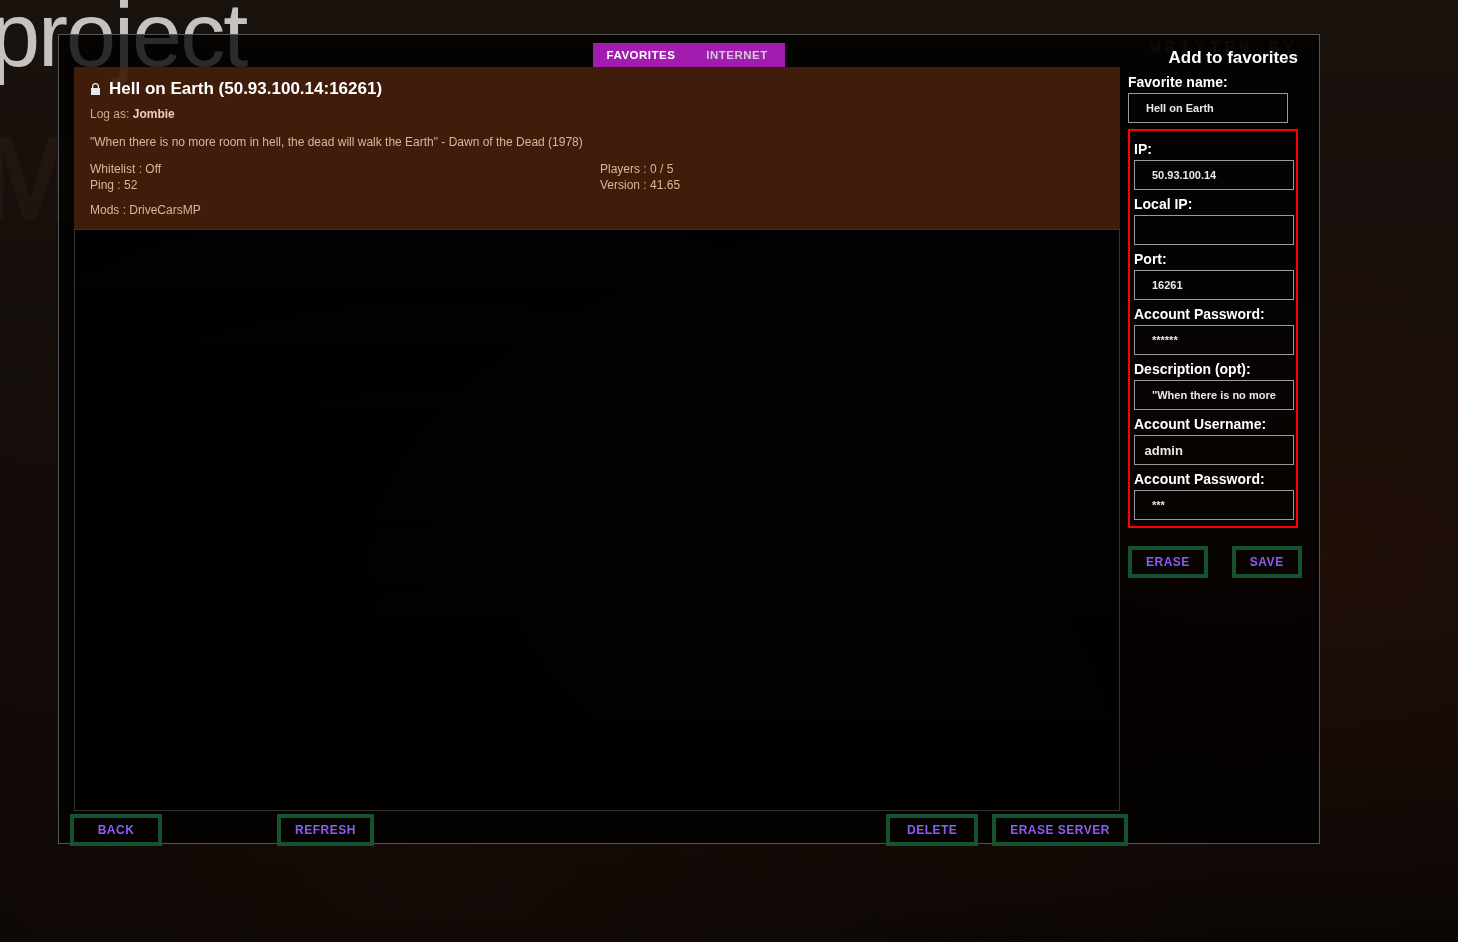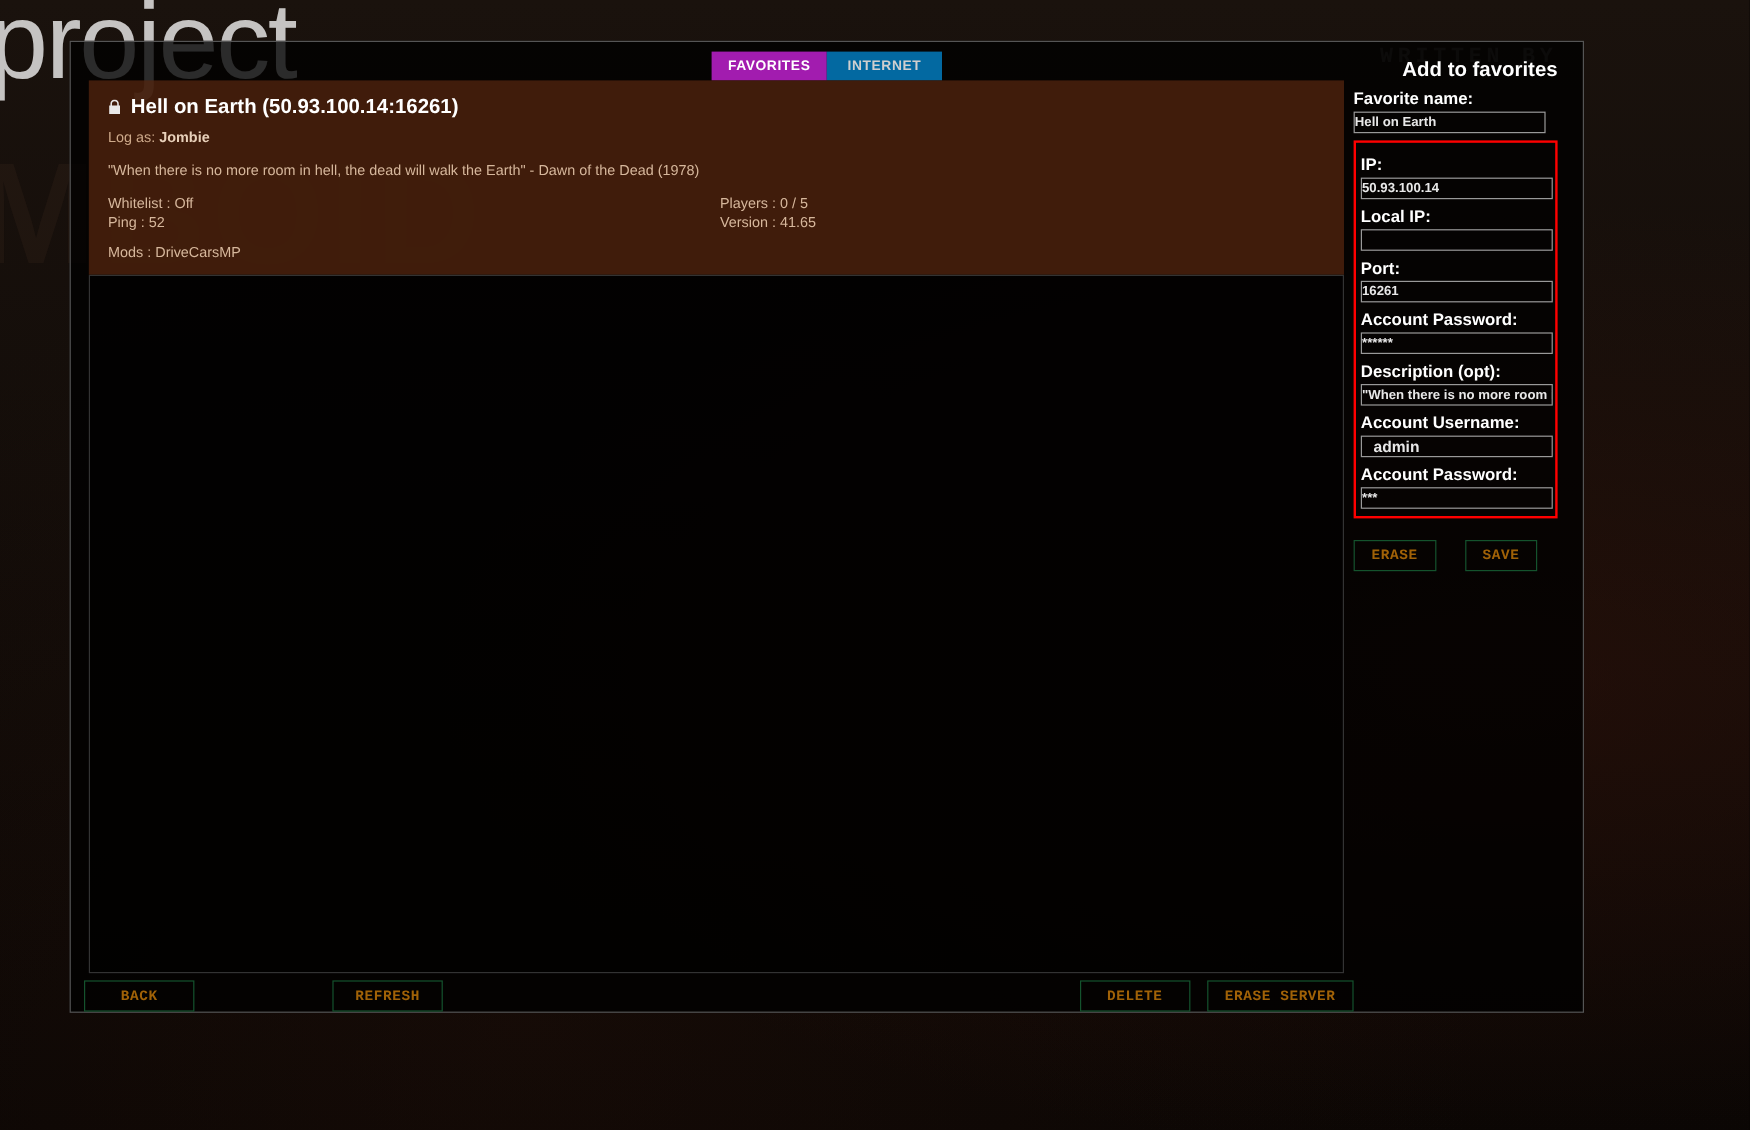--- a/index.html
+++ b/index.html
@@ -75,21 +75,21 @@
   display: flex;
   align-items: center;
   justify-content: center;
   font-weight: bold;
   font-size: 11.5px;
   letter-spacing: 0.5px;
   color: #cfcfcf;
   cursor: pointer;
 }
 .tab.active { background: #a21caf; color: #fff; }
-.tab.inactive { background: #0369a1; }
+.tab.inactive { background: #a21caf; }
 
 .server-panel {
   position: absolute;
   left: 15px;
   top: 32px;
   width: 1046px;
   height: 162px;
   background: rgba(84,38,15,0.75);
   padding: 12px 16px 10px 16px;
 }
@@ -131,45 +131,45 @@
 }
 .field-label {
   font-size: 14px;
   font-weight: bold;
   color: #fff;
   margin-top: 6px;
   margin-bottom: 3px;
 }
 .text-input {
   width: 160px;
-  height: 18px;
+  height: 30px;
   background: transparent;
   border: 1px solid #999;
   color: #e8e8e8;
   font-family: inherit;
   font-size: 11px;
-  padding: 1px 0;
+  padding: 1px 17px;
   font-weight: bold;
 }
 .text-input::placeholder { color: #777; }
 .red-box {
   border: 2px solid #ff0000;
   padding: 4px 4px 6px 4px;
   margin-top: 6px;
 }
 .button-row {
   display: flex;
   gap: 24px;
   margin-top: 18px;
 }
 .btn {
-  border: 1px solid #14532d;
+  border: 4px solid #14532d;
   background: transparent;
-  color: #a16207;
-  font-family: Liberation Mono, monospace;
+  color: #8b5cf6;
+  font-family: Liberation Sans, sans-serif;
   font-size: 12px;
   font-weight: bold;
   padding: 5px 14px;
   cursor: pointer;
   letter-spacing: 0.5px;
 }
 
 .bottom-bar {
   position: absolute;
   left: 70px;

